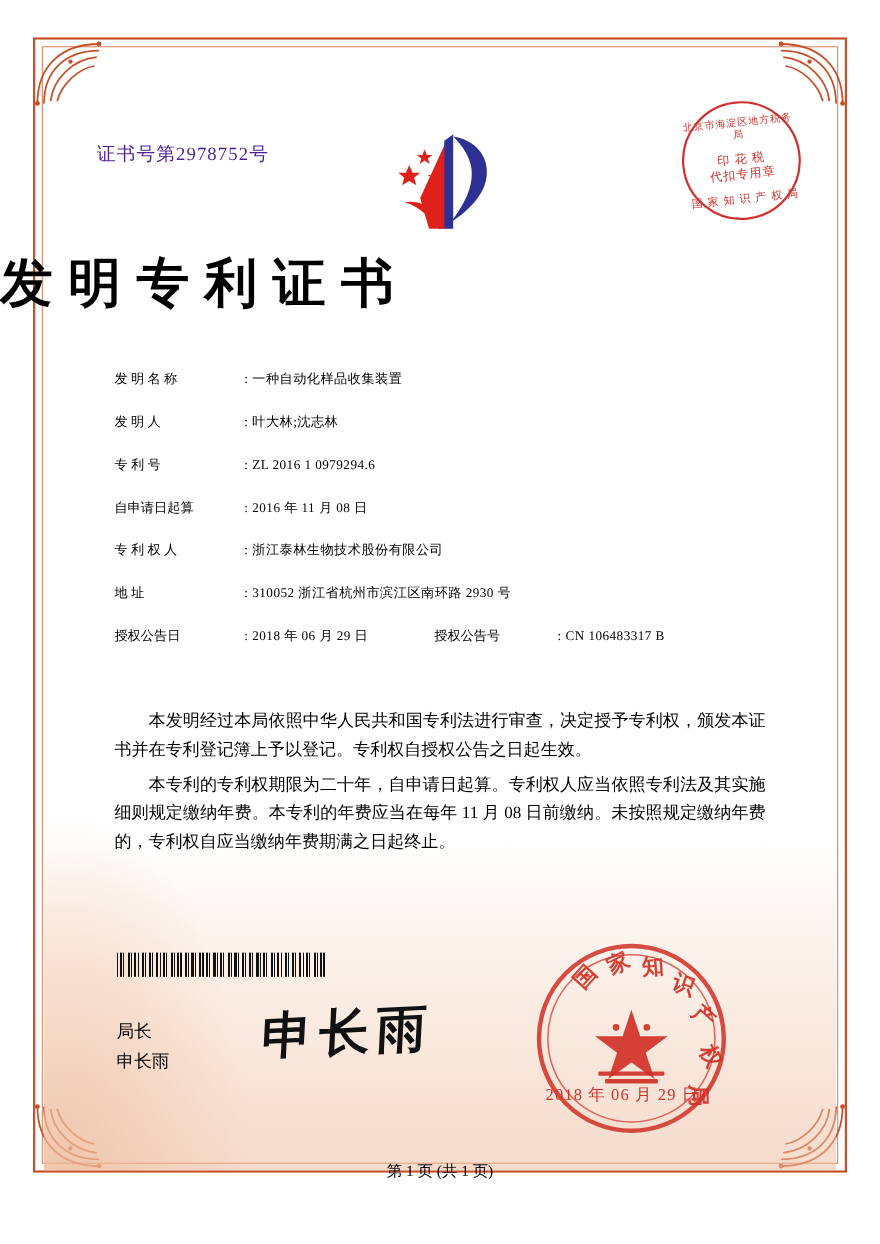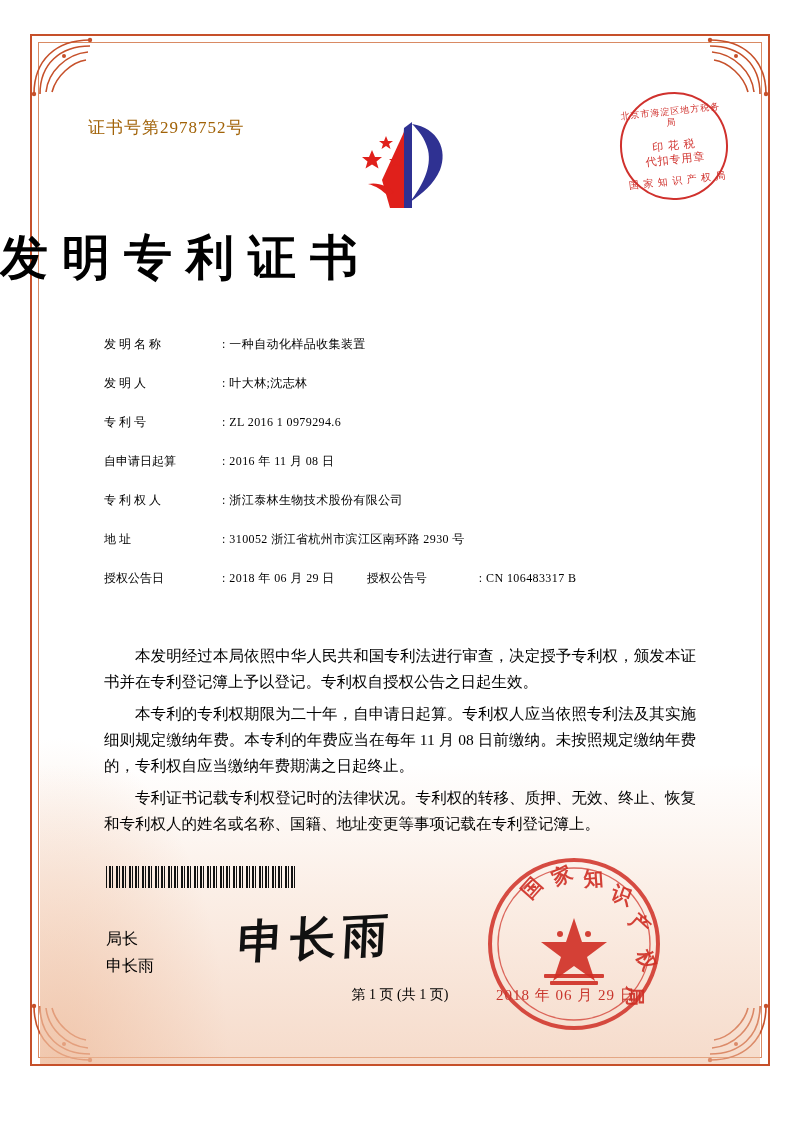--- a/index.html
+++ b/index.html
@@ -56,24 +56,24 @@
     position: absolute;
     left: 40px; bottom: 67px;
     width: 190px; height: 330px;
     background: radial-gradient(ellipse at 10% 100%, rgba(233,170,130,0.55) 0%, rgba(233,170,130,0) 70%);
     pointer-events: none;
   }
 
   
   .cert-no {
     position: absolute;
-    left: 88px; top: 116px;
+    left: 88px; top: 128px;
     font-size: 17px;
     letter-spacing: 1px;
-    color: #a16207;
+    color: #4c1d95;
   }
   .logo {
     position: absolute;
     left: 352px; top: 110px;
     width: 110px; height: 110px;
   }
   .red-seal-top {
     position: absolute;
     right: 72px; top: 92px;
     width: 104px; height: 104px;
@@ -130,21 +130,21 @@
     flex: none;
     letter-spacing: 0px;
     display: flex;
     justify-content: space-between;
   }
   .field .lbl::after { content: ""; }
   .field .colon { margin-right: 4px; }
   .field .val { letter-spacing: 0.4px; }
   .field.inline2 { justify-content: flex-start; }
   .field .lbl2 {
-    margin-left: 32px;
+    margin-left: 60px;
     width: 112px;
     flex: none;
     display: flex;
     justify-content: space-between;
   }
 
   
   .body-text {
     position: absolute;
     left: 104px; top: 643px;
@@ -199,21 +199,21 @@
     position: absolute;
     left: 496px; top: 986px;
     font-size: 15px;
     color: #c8352c;
     letter-spacing: 1px;
     z-index: 5;
   }
 
   .page-no {
     position: absolute;
-    left: 0; right: 0; top: 986px;
+    left: 0; right: 0; top: 1056px;
     text-align: center;
     font-size: 14px;
     color: #000;
   }
 </style>
 </head>
 <body>
 
 <div class="page">
 
@@ -345,21 +345,20 @@
       <span class="val">2018 年 06 月 29 日</span>
       <span class="lbl2">授权公告号</span>
       <span class="colon">:</span>
       <span class="val">CN 106483317 B</span>
     </div>
   </div>
 
   <div class="body-text">
     <p>本发明经过本局依照中华人民共和国专利法进行审查，决定授予专利权，颁发本证书并在专利登记簿上予以登记。专利权自授权公告之日起生效。</p>
     <p>本专利的专利权期限为二十年，自申请日起算。专利权人应当依照专利法及其实施细则规定缴纳年费。本专利的年费应当在每年 11 月 08 日前缴纳。未按照规定缴纳年费的，专利权自应当缴纳年费期满之日起终止。</p>
-    <p>专利证书记载专利权登记时的法律状况。专利权的转移、质押、无效、终止、恢复和专利权人的姓名或名称、国籍、地址变更等事项记载在专利登记簿上。</p>
   </div>
 
   <div class="barcode"></div>
 
   <div class="sig-label">
     <div>局长</div>
     <div>申长雨</div>
   </div>
   <div class="sig-hand">申长雨</div>
 

